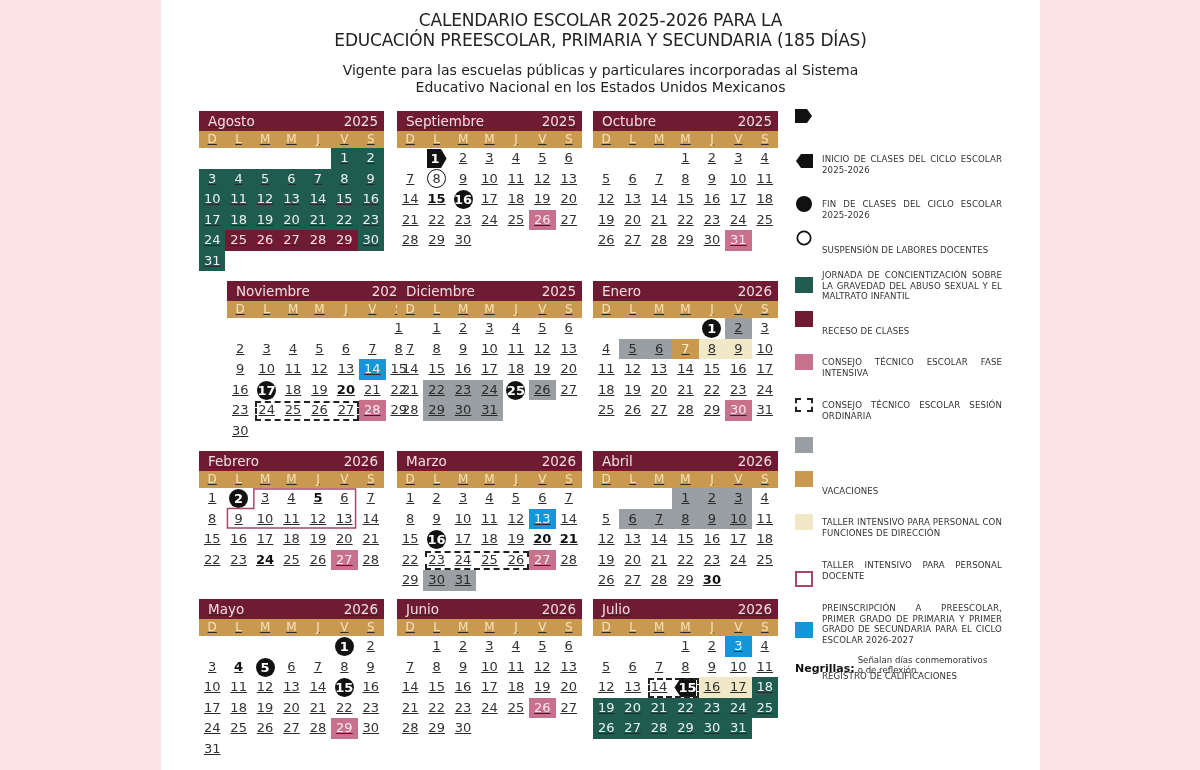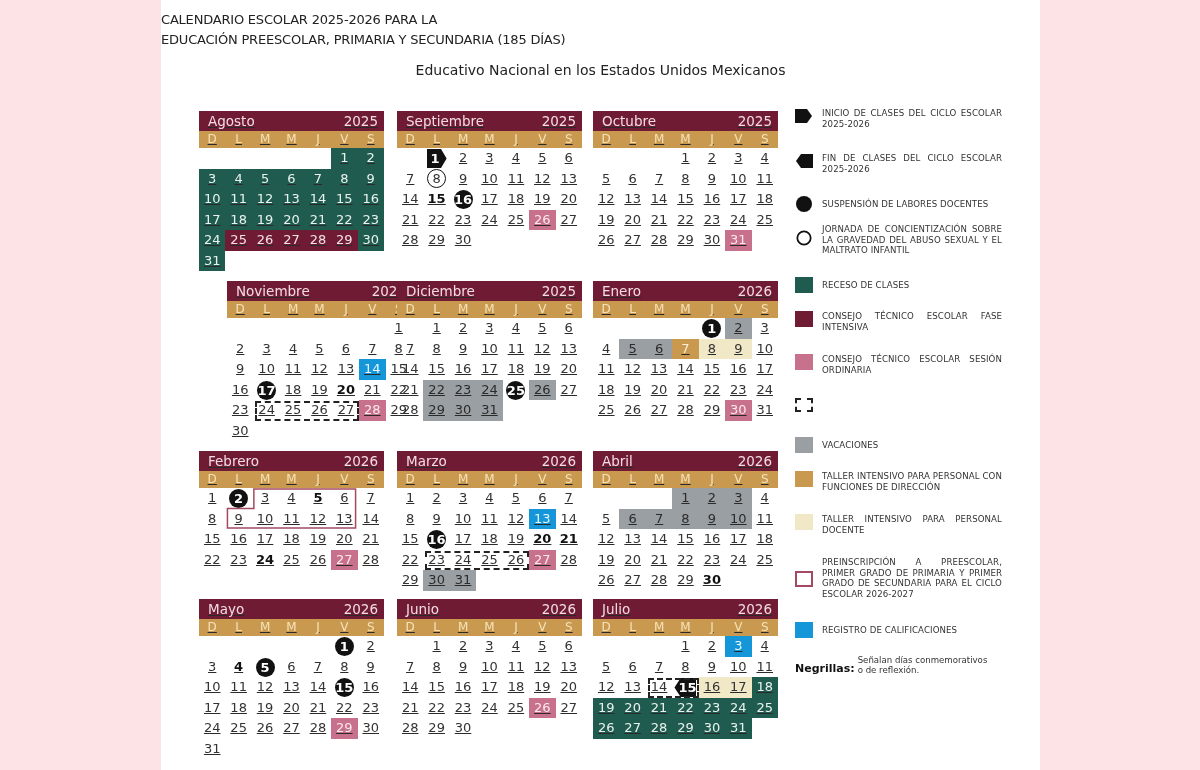--- a/index.html
+++ b/index.html
@@ -1,18 +1,18 @@
 <!DOCTYPE html>
 <html><head>
 <meta charset="utf-8">
 <style>
   html,body{margin:0;padding:0;}
   body{width:1200px;height:770px;background:#fde3e5;position:relative;overflow:hidden;font-family:"DejaVu Sans","Liberation Sans",sans-serif;color:#2a2a2a;}
   .sheet{position:absolute;left:161px;top:0;width:879px;height:770px;background:#ffffff;}
-  .title{position:absolute;left:0;width:879px;top:10px;font-size:13px;line-height:20px;color:#222;letter-spacing:-0.2px;}
+  .title{position:absolute;left:0;width:879px;top:10px;text-align:center;font-size:17px;line-height:20px;color:#222;letter-spacing:-0.2px;}
   .subtitle{position:absolute;left:0;width:879px;top:62px;text-align:center;font-size:14px;line-height:17px;color:#222;}
   .month{position:absolute;width:185px;text-decoration:underline;}
   .mhead{height:20px;background:#6f1b33;color:#f3dde3;font-size:13.5px;line-height:20px;display:flex;justify-content:space-between;padding:0 6px 0 9px;}
   .wdays{height:17px;background:#c9994f;display:grid;grid-template-columns:repeat(7,1fr);color:#f5e2b8;font-size:12px;line-height:17px;text-align:center;}
   .grid{display:grid;grid-template-columns:repeat(7,26.43px);grid-auto-rows:20.5px;}
   .d{position:relative;text-align:center;font-size:13px;line-height:20.5px;color:#333;box-sizing:border-box;}
   .d.b{font-weight:bold;color:#111;}
   .d.green{background:#1f5c4f;color:#e9f2ee;}
   .d.maroon{background:#6f1b33;color:#f4e1e6;}
   .d.pink{background:#c8718c;color:#fbe8ee;}
@@ -22,34 +22,35 @@
   .d.blue{background:#1596d8;color:#e9f6fd;}
   .d.dot span{display:inline-block;width:19px;height:19px;border-radius:50%;background:#111;color:#fff;line-height:19px;font-weight:bold;margin-top:1px;}
   .d.ring span{display:inline-block;width:17px;height:17px;border-radius:50%;border:1.5px solid #111;line-height:17px;margin-top:0px;}
   .d.start span{display:inline-block;background:#111;color:#fff;font-weight:bold;width:20px;height:19px;line-height:19px;margin-top:1px;clip-path:polygon(0 0,72% 0,100% 50%,72% 100%,0 100%);padding-right:3px;box-sizing:border-box;}
   .d.end span{display:inline-block;background:#111;color:#fff;font-weight:bold;width:22px;height:19px;line-height:19px;margin-top:1px;clip-path:polygon(28% 0,100% 0,100% 100%,28% 100%,0 50%);padding-left:4px;box-sizing:border-box;}
   .overlay{position:absolute;pointer-events:none;box-sizing:border-box;}
   .dash{border:2px dashed #222;}
   .legend{position:absolute;left:634px;top:108px;width:210px;}
   .li{position:absolute;left:0;width:210px;display:flex;align-items:flex-start;}
   .sw{width:18px;height:16px;flex:0 0 18px;margin-right:9px;box-sizing:border-box;}
-  .lt{font-size:8.6px;line-height:10.5px;color:#333;text-transform:none;text-align:justify;width:180px;letter-spacing:0.1px;}
+  .lt{font-size:8.6px;line-height:10.5px;color:#333;text-transform:none;text-align:justify;width:180px;letter-spacing:0.1px;margin-top:46px;}
   .neg{position:absolute;left:0;top:548px;display:flex;align-items:flex-end;}
   .neg b{font-size:11px;color:#111;margin-right:3px;}
   .neg span{font-size:8.6px;line-height:9.5px;color:#333;width:130px;}
 </style>
 </head>
 <body>
 
 <div class="sheet">
   <div class="title">
     <div>CALENDARIO ESCOLAR 2025-2026 PARA LA</div>
     <div>EDUCACIÓN PREESCOLAR, PRIMARIA Y SECUNDARIA (185 DÍAS)</div>
   </div>
   <div class="subtitle">
+    <div>Vigente para las escuelas públicas y particulares incorporadas al Sistema</div>
     <div>Educativo Nacional en los Estados Unidos Mexicanos</div>
   </div>
 
   <div id="months">
       <div class="month" style="left: 38px; top: 111px;">
         <div class="mhead">
           <span>Agosto</span>
           <span>2025</span>
         </div>
         <div class="wdays">

